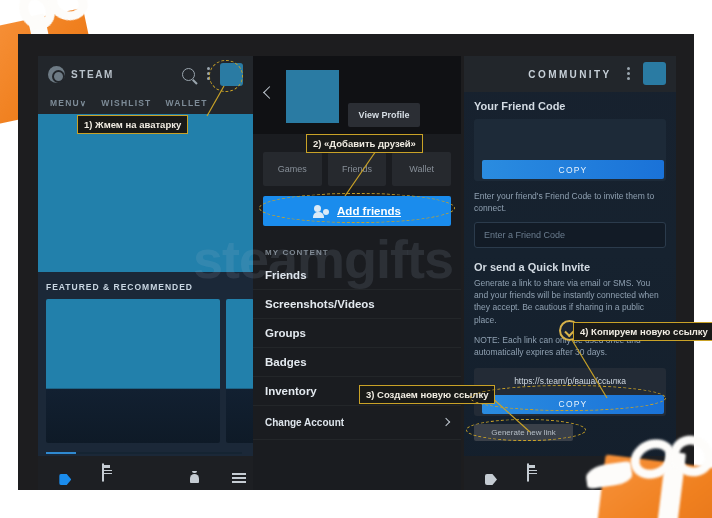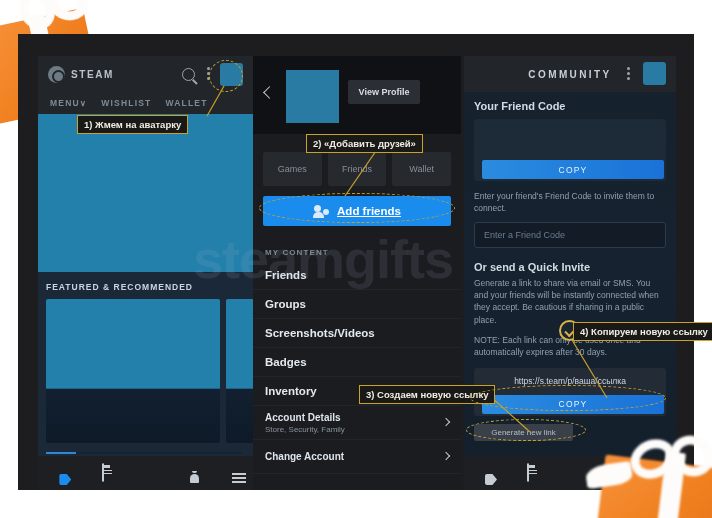--- a/index.html
+++ b/index.html
@@ -184,21 +184,21 @@
     position: absolute; left: 12px; top: 32px;
     width: 9px; height: 9px;
     border-left: 1.8px solid #c3ccd4; border-bottom: 1.8px solid #c3ccd4;
     transform: rotate(45deg);
   }
   #mid-avatar {
     position: absolute; left: 33px; top: 14px;
     width: 53px; height: 53px; background: #2a7ba3;
   }
   #view-profile {
-    position: absolute; left: 95px; top: 24px;
+    position: absolute; left: 95px; top: 47px;
     width: 72px; height: 24px;
     background: #2b2e34; border-radius: 2px;
     color: #d7dee5; font-size: 9px;
     display:flex; align-items:center; justify-content:center;
     font-weight: 600;
   }
   #mid-chips {
     display: flex; gap: 6px; padding: 18px 10px 0 10px;
   }
   .chip {
@@ -419,29 +419,24 @@
           <i></i>
           <b></b>
           <u></u>
         </span>
       <span>Add friends</span>
     </div>
 
     <div id="mid-list">
       <div class="sec-label">MY CONTENT</div>
       <div class="m-item">Friends</div>
+      <div class="m-item">Screenshots/Videos</div>
       <div class="m-item">Groups</div>
-      <div class="m-item">Screenshots/Videos</div>
       <div class="m-item">Badges</div>
       <div class="m-item">Inventory</div>
-      <div class="m-item two">
-        <span class="t1">Account Details</span>
-        <span class="t2">Store, Security, Family</span>
-        <span class="m-chev"></span>
-      </div>
       <div class="m-item two">
         <span class="t1">Change Account</span>
         <span class="m-chev"></span>
       </div>
     </div>
   </div>
 
   <div id="right-panel">
 
     <div id="right-header">

